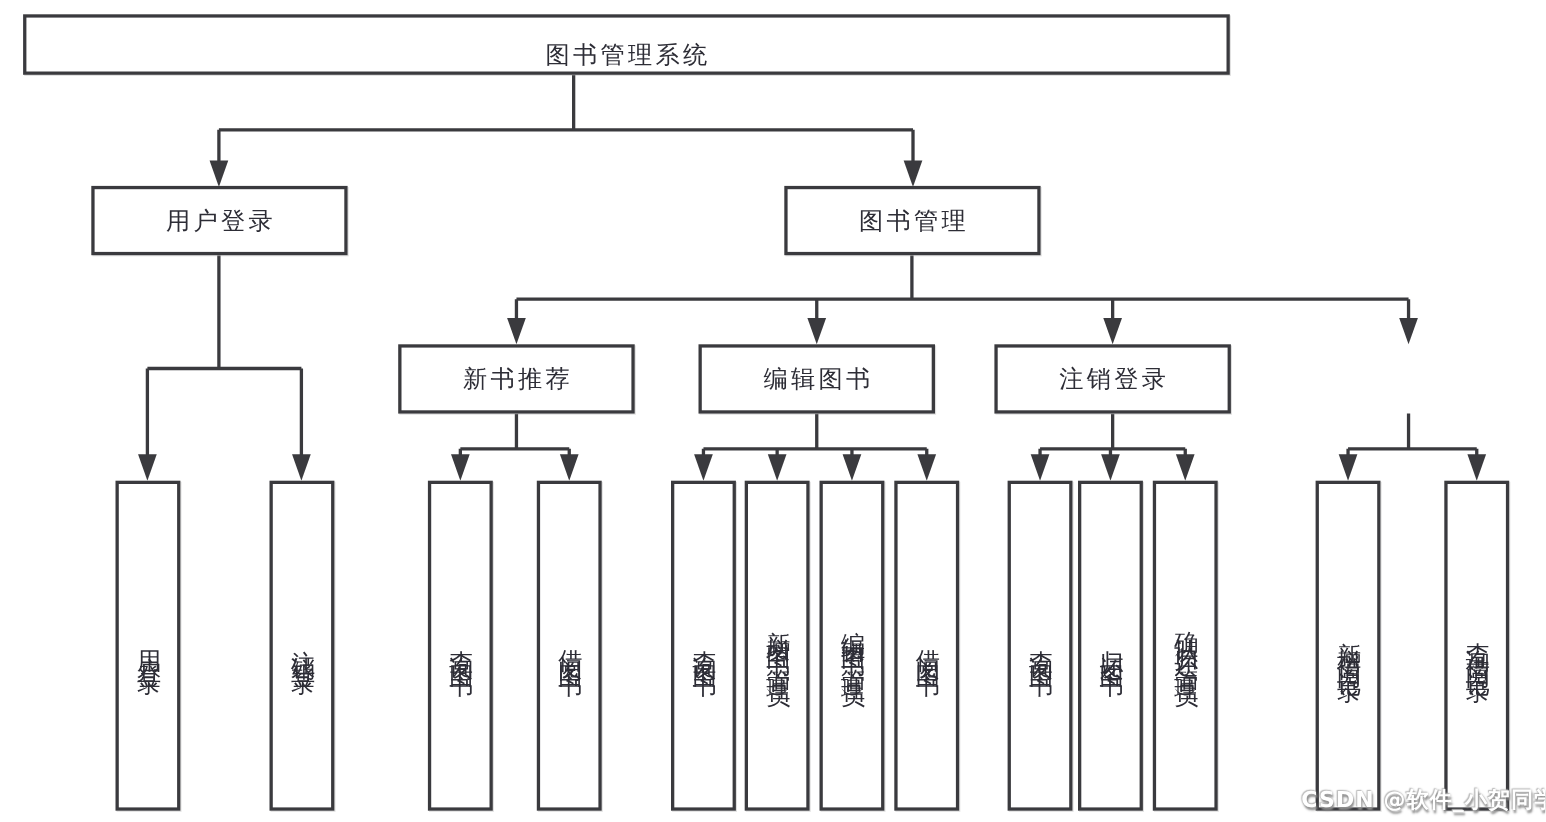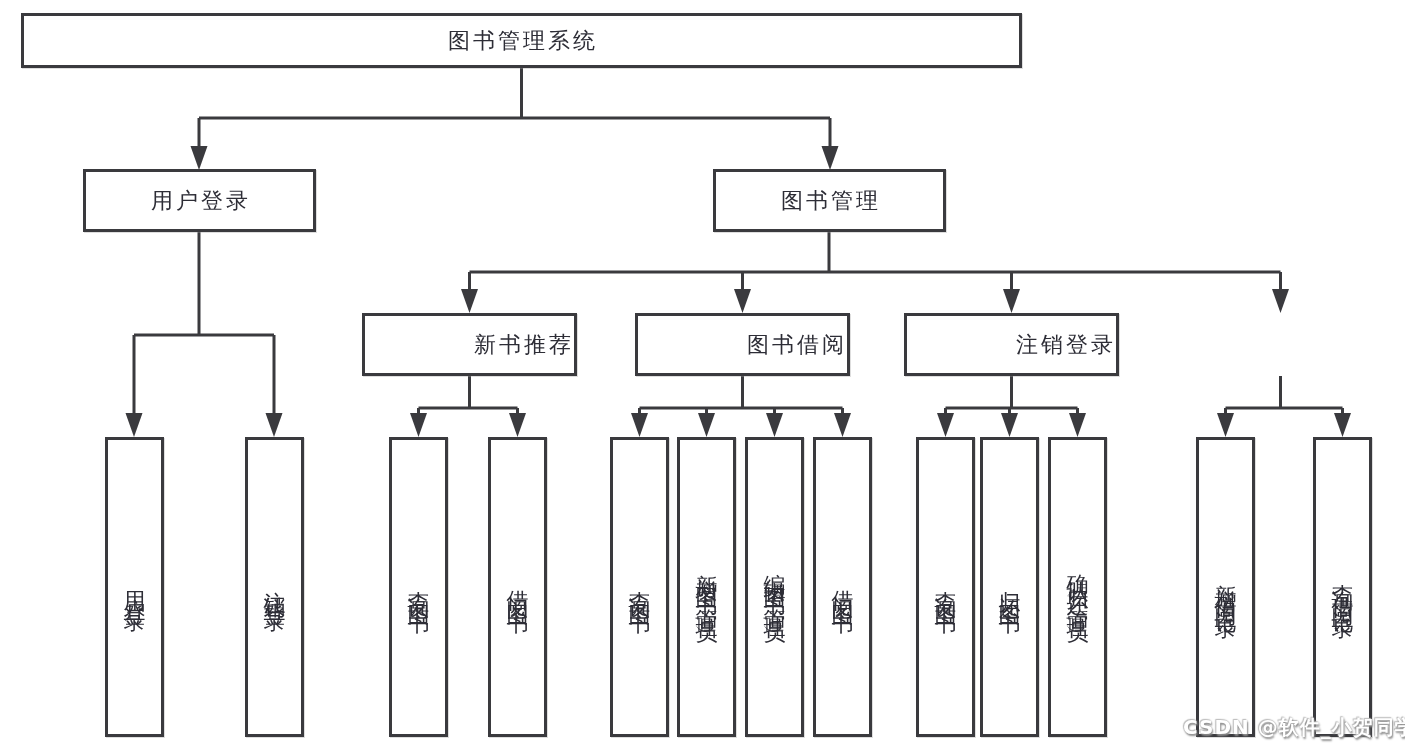--- a/index.html
+++ b/index.html
@@ -44,27 +44,27 @@
   }
   .vbox .vlabel {
     writing-mode: vertical-rl;
     text-orientation: mixed;
     font-size: 22px;
     letter-spacing: 7px;
     line-height: 1;
     white-space: nowrap;
   }
   
-  #n-root  { left: 21px;  top: 13px;  width: 1001px; height: 55px; }
+  #n-root  { left: 21px;  top: 13px;  width: 1097px; height: 55px; align-items: flex-end; }
   
   .l2      { height: 63px; top: 169px; width: 233px; }
   #n-login { left: 83px; }
   #n-mgmt  { left: 713px; justify-content: center; }
   
-  .l3      { height: 63px; top: 313px; width: 215px; justify-content: flex-end; }
+  .l3      { height: 63px; top: 313px; width: 215px; }
   #n-newbook { left: 362px; }
   #n-borrow  { left: 635px; }
   #n-current { left: 904px; }
   #n-records { left: 1173px; }
   
   #f-1  { left: 105px; }
   #f-2  { left: 245px; }
   #f-3  { left: 389px; }
   #f-4  { left: 488px; }
   #f-5  { left: 610px; }
@@ -155,21 +155,21 @@
     <span class="hlabel">用户登录</span>
   </div>
   <div class="box l2" id="n-mgmt">
     <span class="hlabel">图书管理</span>
   </div>
 
   <div class="box l3" id="n-newbook">
     <span class="hlabel">新书推荐</span>
   </div>
   <div class="box l3" id="n-borrow">
-    <span class="hlabel">图书借阅</span>
+    <span class="hlabel">编辑图书</span>
   </div>
   <div class="box l3" id="n-current">
     <span class="hlabel">注销登录</span>
   </div>
 
   <div class="box vbox" id="f-1">
     <span class="vlabel">用户登录</span>
   </div>
   <div class="box vbox" id="f-2">
     <span class="vlabel">注销登录</span>

